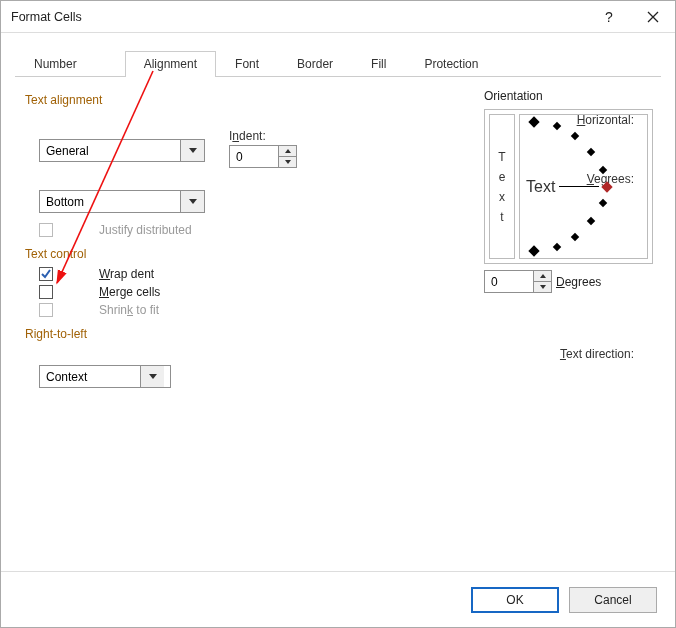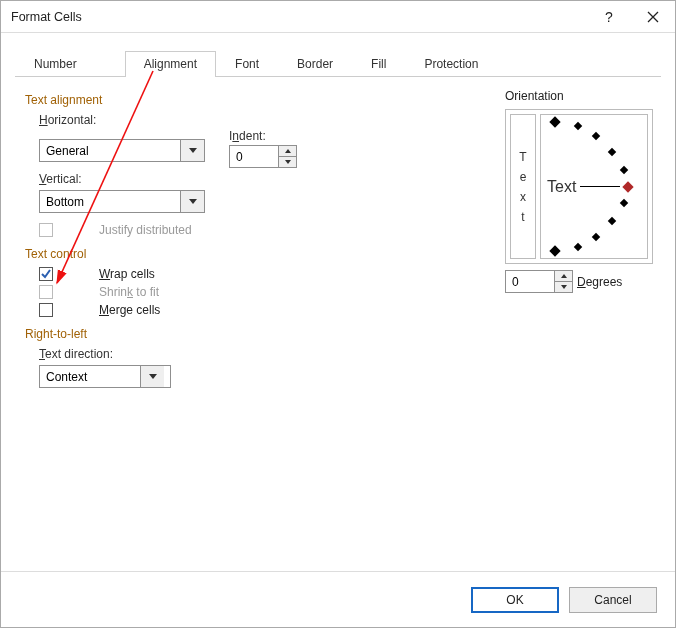--- a/index.html
+++ b/index.html
@@ -70,21 +70,21 @@
     height: 2px;
     background: #fff;
     z-index: 3;
   }
   
   .content {
     padding: 10px 24px 0 24px;
     position: relative;
   }
   .grouplabel { color:#a16207; margin: 6px 0 6px 0; }
-  .sublabel { color:#333; margin: 4px 0 2px 14px; }
+  .sublabel { color:#333; margin: 4px 17px 2px 14px; text-align: right; }
   .sublabel .u { text-decoration: underline; }
   .disabled { color:#9a9a9a; }
   .combo {
     display: inline-flex; align-items: stretch;
     border: 1px solid #8f8f8f;
     height: 23px;
     background: #fff;
     margin: 2px 0 6px 14px;
   }
   .combo input {
@@ -142,21 +142,21 @@
   }
   .cb.disabled { border-color:#bbb; cursor:default; }
   .cb svg { width:10px; height:10px; display:none; }
   .cb.checked svg { display:block; }
   .cb .chk { stroke:#2b5fb0; stroke-width:2; fill:none; }
   .cb-label { cursor:pointer; }
   
   .orient-box {
     position:absolute;
     right: 22px; top: 88px;
-    width: 148px;
+    width: 169px;
   }
   .orient-label { margin-bottom:6px; }
   .orient-panel {
     border:1px solid #bbb;
     height:155px;
     display:flex;
     padding:4px;
     gap:4px;
   }
   .vtextcol {
@@ -256,21 +256,21 @@
             </div>
           <div class="spbtn">
               <span class="spdown"></span>
             </div>
         </div>
       </div>
     </div>
   </div>
 
   <div class="sublabel">
-    <span class="u">V</span><span>ertical:</span>
+    <span class="u">V</span><span>egrees:</span>
   </div>
   <div class="combo">
     <input readonly="" value="Bottom" style="">
     <div class="dd">
         <span class="chev"></span>
       </div>
   </div>
 
   <div class="cb-row" style="margin-top:4px">
     <div class="cb disabled">
@@ -282,39 +282,39 @@
   
   <div class="grouplabel" style="margin-top:10px">Text control</div>
 
   <div class="cb-row">
     <div class="cb checked">
       <svg viewBox="0 0 10 10">
           <path class="chk" d="M1 5 L4 8 L9 1"></path>
         </svg>
     </div>
     <span class="cb-label">
-      <span style="text-decoration:underline">W</span><span>rap cells</span>
+      <span style="text-decoration:underline">W</span><span>rap dent</span>
+    </span>
+  </div>
+
+  <div class="cb-row">
+    <div class="cb">
+      
+    </div>
+    <span class="cb-label">
+      <span style="text-decoration:underline">M</span><span>erge cells</span>
     </span>
   </div>
 
   <div class="cb-row">
     <div class="cb disabled">
       
     </div>
     <span class="cb-label disabled">
       <span>Shrin</span><span style="text-decoration:underline">k</span><span> to fit</span>
-    </span>
-  </div>
-
-  <div class="cb-row">
-    <div class="cb">
-      
-    </div>
-    <span class="cb-label">
-      <span style="text-decoration:underline">M</span><span>erge cells</span>
     </span>
   </div>
 
   
   <div class="grouplabel" style="margin-top:10px">Right-to-left</div>
   <div class="sublabel">
     <span style="text-decoration:underline">T</span><span>ext direction:</span>
   </div>
   <div class="combo" style="width:132px">
     <input readonly="" style="width: 100px;" value="Context">

